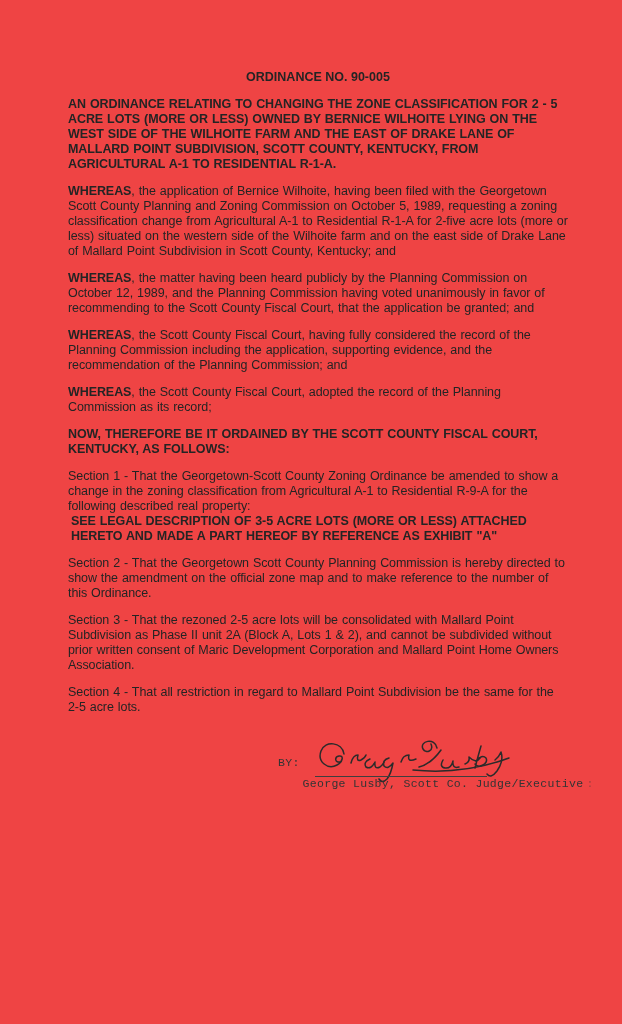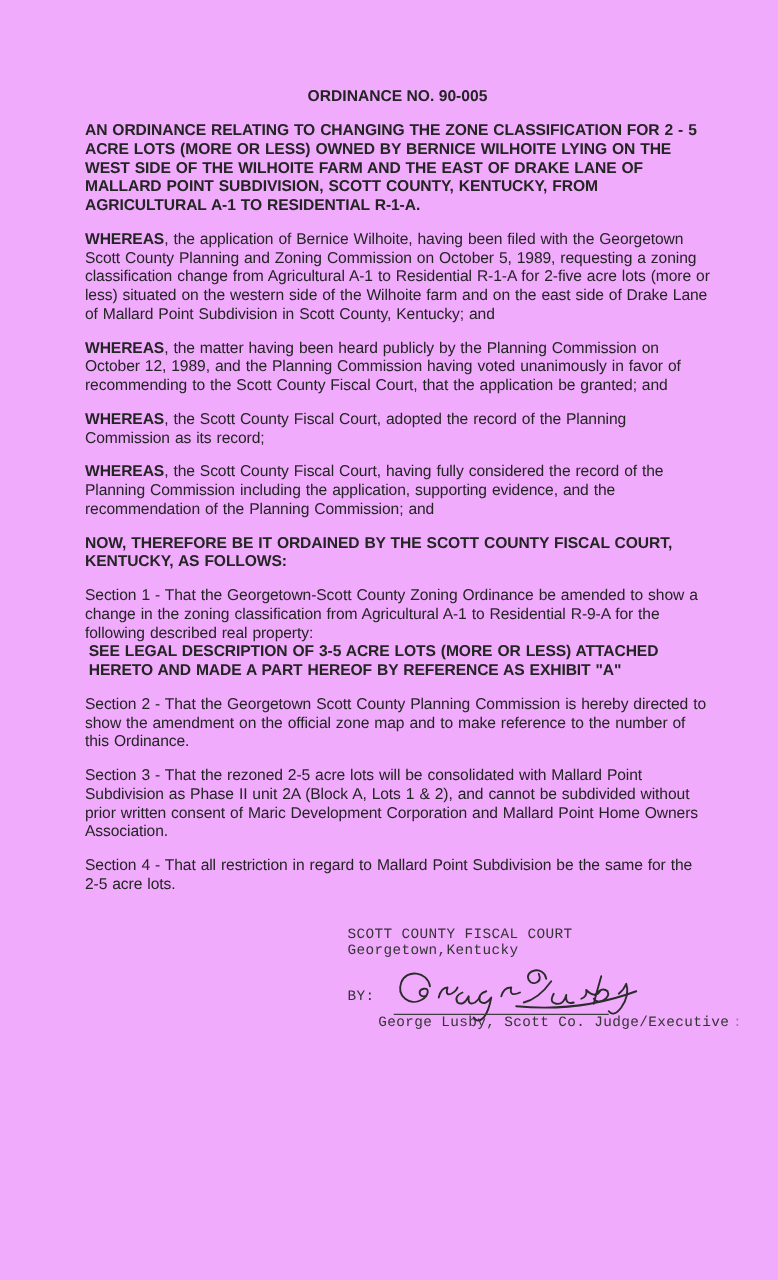--- a/index.html
+++ b/index.html
@@ -3,21 +3,21 @@
 <meta charset="utf-8">
 <style>
   html, body {
     margin: 0;
     padding: 0;
     background: #ffffff;
   }
   .page {
     width: 622px;
     height: 1024px;
-    background: #f0abfc;
+    background: #ef4444;
     position: relative;
     overflow: hidden;
     font-family: "Liberation Sans", "DejaVu Sans", sans-serif;
     color: #242424;
   }
   .content {
     position: absolute;
     left: 68px;
     top: 70px;
     width: 500px;
@@ -103,41 +103,37 @@
   <div class="content">
 
     <div class="title">ORDINANCE NO. 90-005</div>
 
     <p class="par bold">AN ORDINANCE RELATING TO CHANGING THE ZONE CLASSIFICATION FOR 2 - 5 ACRE LOTS (MORE OR LESS) OWNED BY BERNICE WILHOITE LYING ON THE WEST SIDE OF THE WILHOITE FARM AND THE EAST OF DRAKE LANE OF MALLARD POINT SUBDIVISION, SCOTT COUNTY, KENTUCKY, FROM AGRICULTURAL A-1 TO RESIDENTIAL R-1-A.</p>
 
     <p class="par"><b class="bold">WHEREAS</b><span>, the application of Bernice Wilhoite, having been filed with the Georgetown Scott County Planning and Zoning Commission on October 5, 1989, requesting a zoning classification change from Agricultural A-1 to Residential R-1-A for 2-five acre lots (more or less) situated on the western side of the Wilhoite farm and on the east side of Drake Lane of Mallard Point Subdivision in Scott County, Kentucky; and</span></p>
 
     <p class="par"><b class="bold">WHEREAS</b><span>, the matter having been heard publicly by the Planning Commission on October 12, 1989, and the Planning Commission having voted unanimously in favor of recommending to the Scott County Fiscal Court, that the application be granted; and</span></p>
 
+    <p class="par"><b class="bold">WHEREAS</b><span>, the Scott County Fiscal Court, having fully considered the record of the Planning Commission including the application, supporting evidence, and the recommendation of the Planning Commission; and</span></p>
+
     <p class="par"><b class="bold">WHEREAS</b><span>, the Scott County Fiscal Court, adopted the record of the Planning Commission as its record;</span></p>
-
-    <p class="par"><b class="bold">WHEREAS</b><span>, the Scott County Fiscal Court, having fully considered the record of the Planning Commission including the application, supporting evidence, and the recommendation of the Planning Commission; and</span></p>
 
     <p class="par bold">NOW, THEREFORE BE IT ORDAINED BY THE SCOTT COUNTY FISCAL COURT, KENTUCKY, AS FOLLOWS:</p>
 
     <p class="par"><span>Section 1 - That the Georgetown-Scott County Zoning Ordinance be amended to show a change in the zoning classification from Agricultural A-1 to Residential R-9-A for the following described real property:</span><span class="em-block">SEE LEGAL DESCRIPTION OF 3-5 ACRE LOTS (MORE OR LESS) ATTACHED HERETO AND MADE A PART HEREOF BY REFERENCE AS EXHIBIT "A"</span></p>
 
     <p class="par">Section 2 - That the Georgetown Scott County Planning Commission is hereby directed to show the amendment on the official zone map and to make reference to the number of this Ordinance.</p>
 
     <p class="par">Section 3 - That the rezoned 2-5 acre lots will be consolidated with Mallard Point Subdivision as Phase II unit 2A (Block A, Lots 1 &amp; 2), and cannot be subdivided without prior written consent of Maric Development Corporation and Mallard Point Home Owners Association.</p>
 
     <p class="par">Section 4 - That all restriction in regard to Mallard Point Subdivision be the same for the 2-5 acre lots.</p>
 
 
 
     <div class="sig-block">
-      <div class="sig-org">
-        <div>SCOTT COUNTY FISCAL COURT</div>
-        <div>Georgetown,Kentucky</div>
-      </div>
       <div class="sig-row">
         <span class="by-label">BY:</span>
         <div class="sig-col">
           <svg class="signature" width="200" height="54" viewBox="0 0 200 54" aria-hidden="true">
 
             <path d="M31,21 C29,9 12,7 8,18 C4,29 15,37 24,32 C30,29 31,22 26,23 C21,24 22,30 27,29"></path>
             <path d="M38,30 q2,-8 7,-8 q-2,7 3,5 q4,-2 5,-5"></path>
             <path d="M57,26 q-7,3 -4,8 q5,3 9,-5 q-1,8 5,5 q3,-2 4,-5"></path>
             <path d="M76,25 q-7,2 -5,8 q4,4 9,-3 q-2,11 -6,16 q-5,5 -8,0"></path>
             <path d="M88,29 q2,-7 8,-7 q-2,8 7,4"></path>

